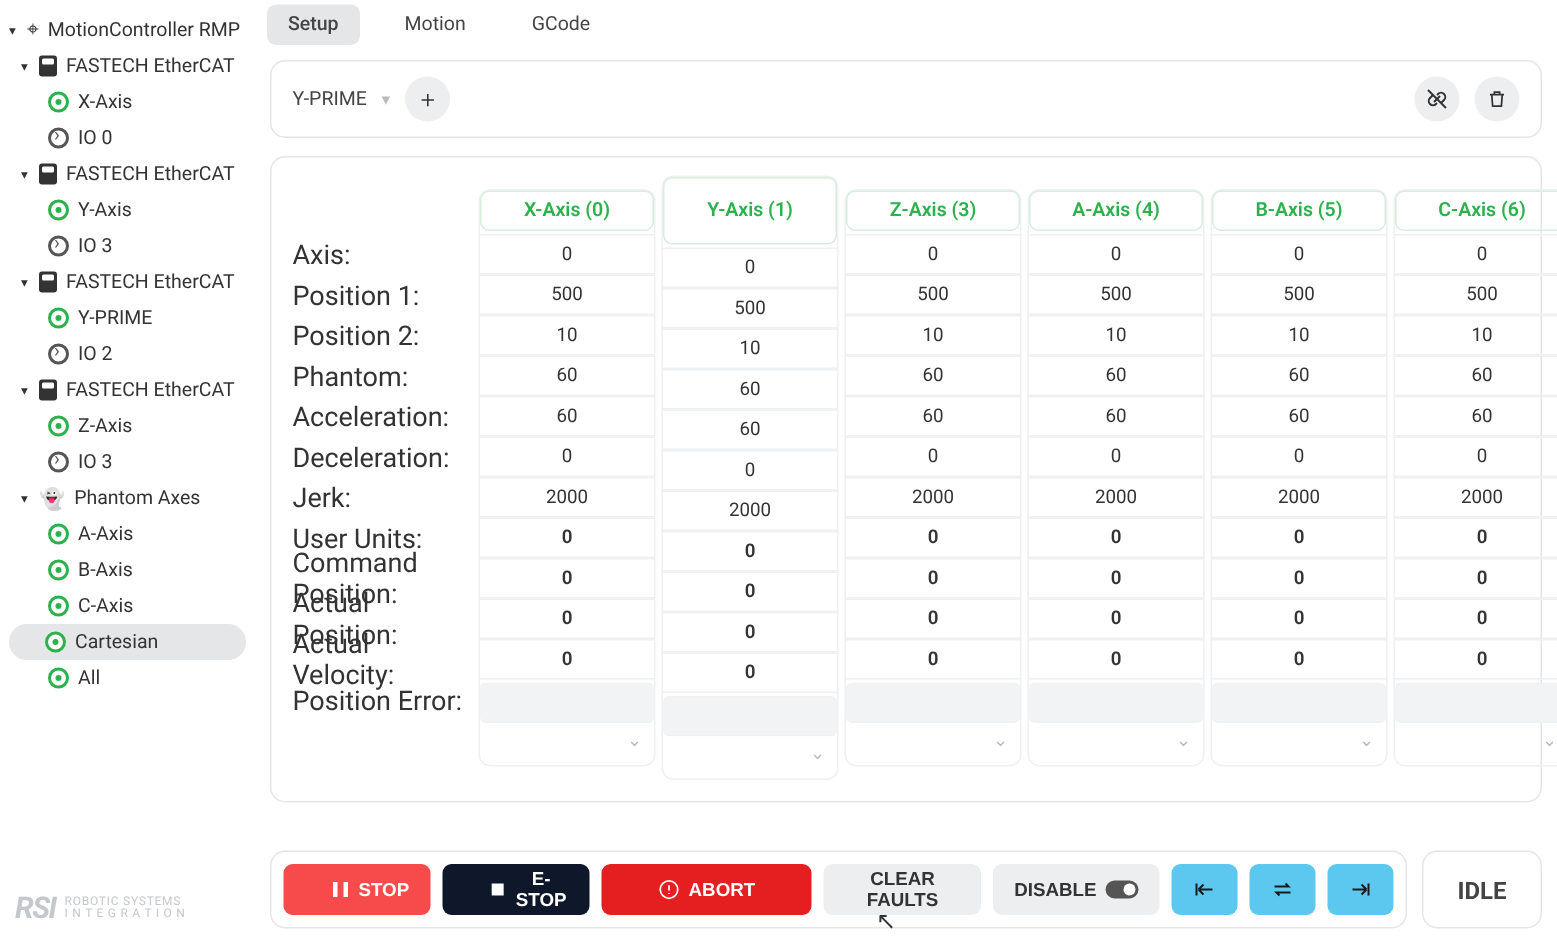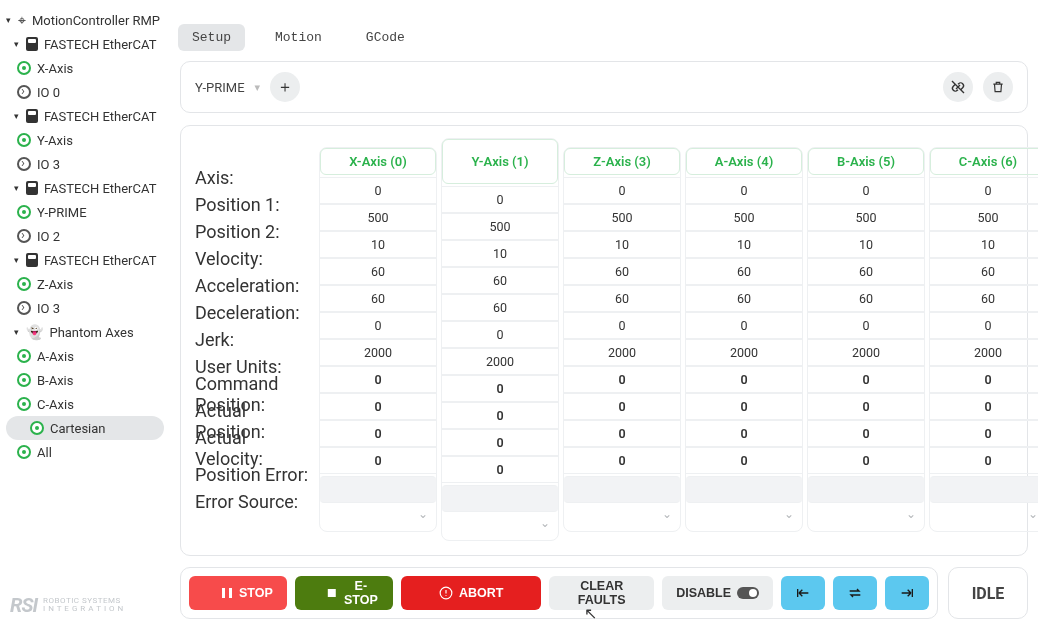--- a/index.html
+++ b/index.html
@@ -33,21 +33,21 @@
   display: flex;
   align-items: center;
   height: 24px;
   padding-left: 6px;
   cursor: pointer;
   white-space: nowrap;
 }
 .tree-node .chev { width: 12px; color: #333; font-size: 9px; }
 .tree-node .ticon { margin-right: 6px; display:inline-flex; align-items:center; }
 .tree-node.depth1 { padding-left: 14px; }
-.tree-node.depth2 { padding-left: 17px; }
+.tree-node.depth2 { padding-left: 32px; }
 .tree-node.selected { background: #e4e6e8; border-radius: 12px; margin: 0 6px; padding-left: 24px; }
 .green-dot {
   width: 14px; height: 14px; border-radius: 50%;
   border: 2px solid #2bb24c; display:inline-block; position:relative; background:#fff;
 }
 .green-dot::after { content:''; width:4px; height:4px; background:#2bb24c; border-radius:50%; position:absolute; left:3px; top:3px; }
 .io-icon {
   width:14px; height:14px; border-radius:50%; border:2px solid #555; display:inline-block; position:relative;
 }
 .io-icon::after { content:'›'; position:absolute; left:2px; top:-4px; font-size:13px; color:#555; }
@@ -67,22 +67,21 @@
 
 .main {
   flex: 1;
   display: flex;
   flex-direction: column;
   min-width: 0;
 }
 .tabs {
   display: flex;
   gap: 16px;
-  padding: 24px 8px 4px 8px;
-  font-family: Liberation Mono, monospace;
+  padding: 3px 8px 4px 8px;
 }
 .tab {
   padding: 6px 14px;
   border-radius: 6px;
   cursor: pointer;
   color: #444;
 }
 .tab.active { background: #e4e6e8; font-weight: 500; }
 
 .card {
@@ -145,21 +144,21 @@
 .btnbar {
   flex:1;
   border:1px solid #e3e5e8; border-radius:10px; padding:8px;
   display:flex; gap:8px; align-items:center;
 }
 .btn {
   height:34px; border:none; border-radius:6px; cursor:pointer; font-weight:700;
   font-size:12.5px; display:inline-flex; align-items:center; justify-content:center; gap:6px; padding:0 14px;
 }
 .btn.red-outline { background:#f74b4b; color:#fff;padding-left:32px; }
-.btn.red-outline.light { background:#4d7c0f; }
+.btn.red-outline.light { background:#0f172a; }
 .btn.red-solid { background:#e51f1f; color:#fff; min-width:140px; }
 .btn.grey { background:#eceeef; color:#333; }
 .btn.blue { background:#5cc8ef; color:#1a1a1a; min-width:44px; }
 .toggle {
   width:22px; height:12px; border-radius:6px; background:#555; display:inline-block; position:relative;
 }
 .toggle::after { content:''; width:8px; height:8px; border-radius:50%; background:#fff; position:absolute; right:2px; top:2px; }
 .status-box {
   border:1px solid #e3e5e8; border-radius:10px; min-width:80px;
   display:flex; align-items:center; justify-content:center; font-weight:700; color:#444; font-size:16px;
@@ -331,30 +330,29 @@
           </svg>
       </button>
     </div>
 
     <div class="card grid-card">
       <div class="axis-grid" id="axis-grid">
           <div style="display: flex; flex-direction: column;">
             <div class="row-label" style="height: 27px; display: flex; align-items: center;">Axis:</div>
             <div class="row-label" style="height: 27px; display: flex; align-items: center;">Position 1:</div>
             <div class="row-label" style="height: 27px; display: flex; align-items: center;">Position 2:</div>
-            <div class="row-label" style="height: 27px; display: flex; align-items: center;">Velocity:</div>
+            <div class="row-label" style="height: 27px; display: flex; align-items: center;">Phantom:</div>
             <div class="row-label" style="height: 27px; display: flex; align-items: center;">Acceleration:</div>
             <div class="row-label" style="height: 27px; display: flex; align-items: center;">Deceleration:</div>
             <div class="row-label" style="height: 27px; display: flex; align-items: center;">Jerk:</div>
             <div class="row-label" style="height: 27px; display: flex; align-items: center;">User Units:</div>
             <div class="row-label" style="height: 27px; display: flex; align-items: center;">Command Position:</div>
             <div class="row-label" style="height: 27px; display: flex; align-items: center;">Actual Position:</div>
             <div class="row-label" style="height: 27px; display: flex; align-items: center;">Actual Velocity:</div>
             <div class="row-label" style="height: 27px; display: flex; align-items: center;">Position Error:</div>
-            <div class="row-label" style="height: 27px; display: flex; align-items: center;">Error Source:</div>
           </div>
           <div class="col-wrap">
             <div style="display: flex; flex-direction: column;">
               <div class="axis-col-header" style="height: 27px; display: flex; align-items: center; justify-content: center;">X-Axis (0)</div>
               <div class="cell" style="height: 27px; display: flex; align-items: center; justify-content: center;">0</div>
               <div class="cell" style="height: 27px; display: flex; align-items: center; justify-content: center;">500</div>
               <div class="cell" style="height: 27px; display: flex; align-items: center; justify-content: center;">10</div>
               <div class="cell" style="height: 27px; display: flex; align-items: center; justify-content: center;">60</div>
               <div class="cell" style="height: 27px; display: flex; align-items: center; justify-content: center;">60</div>
               <div class="cell" style="height: 27px; display: flex; align-items: center; justify-content: center;">0</div>

